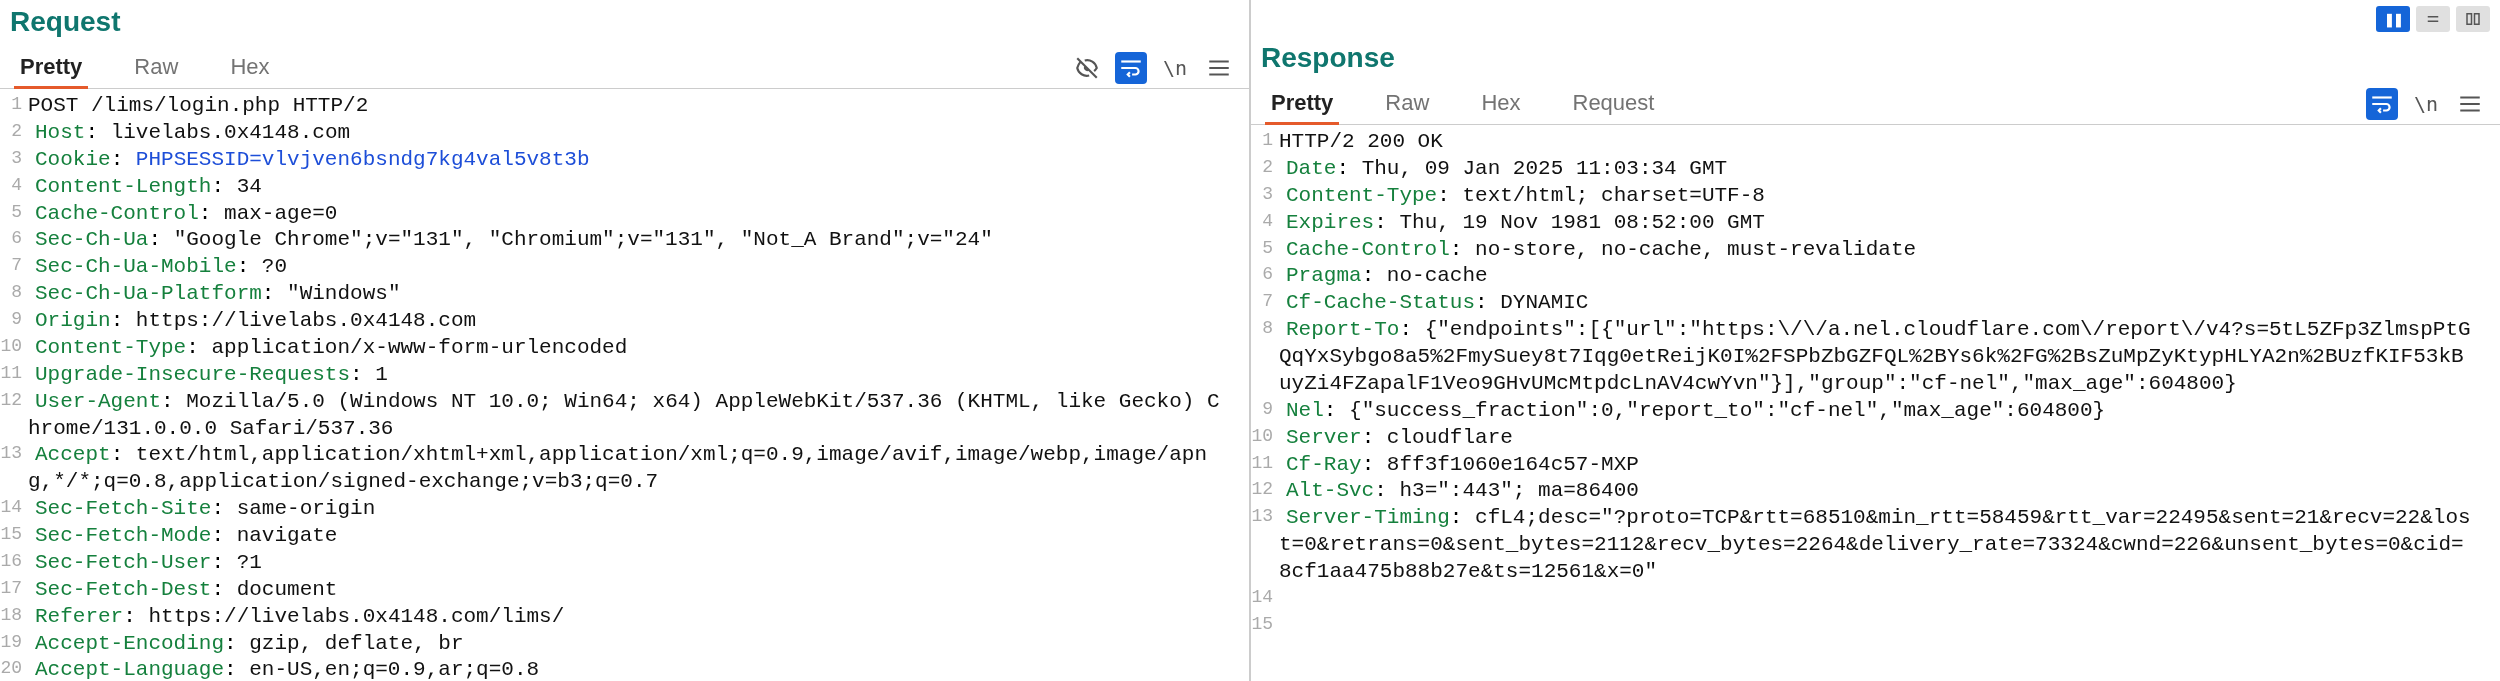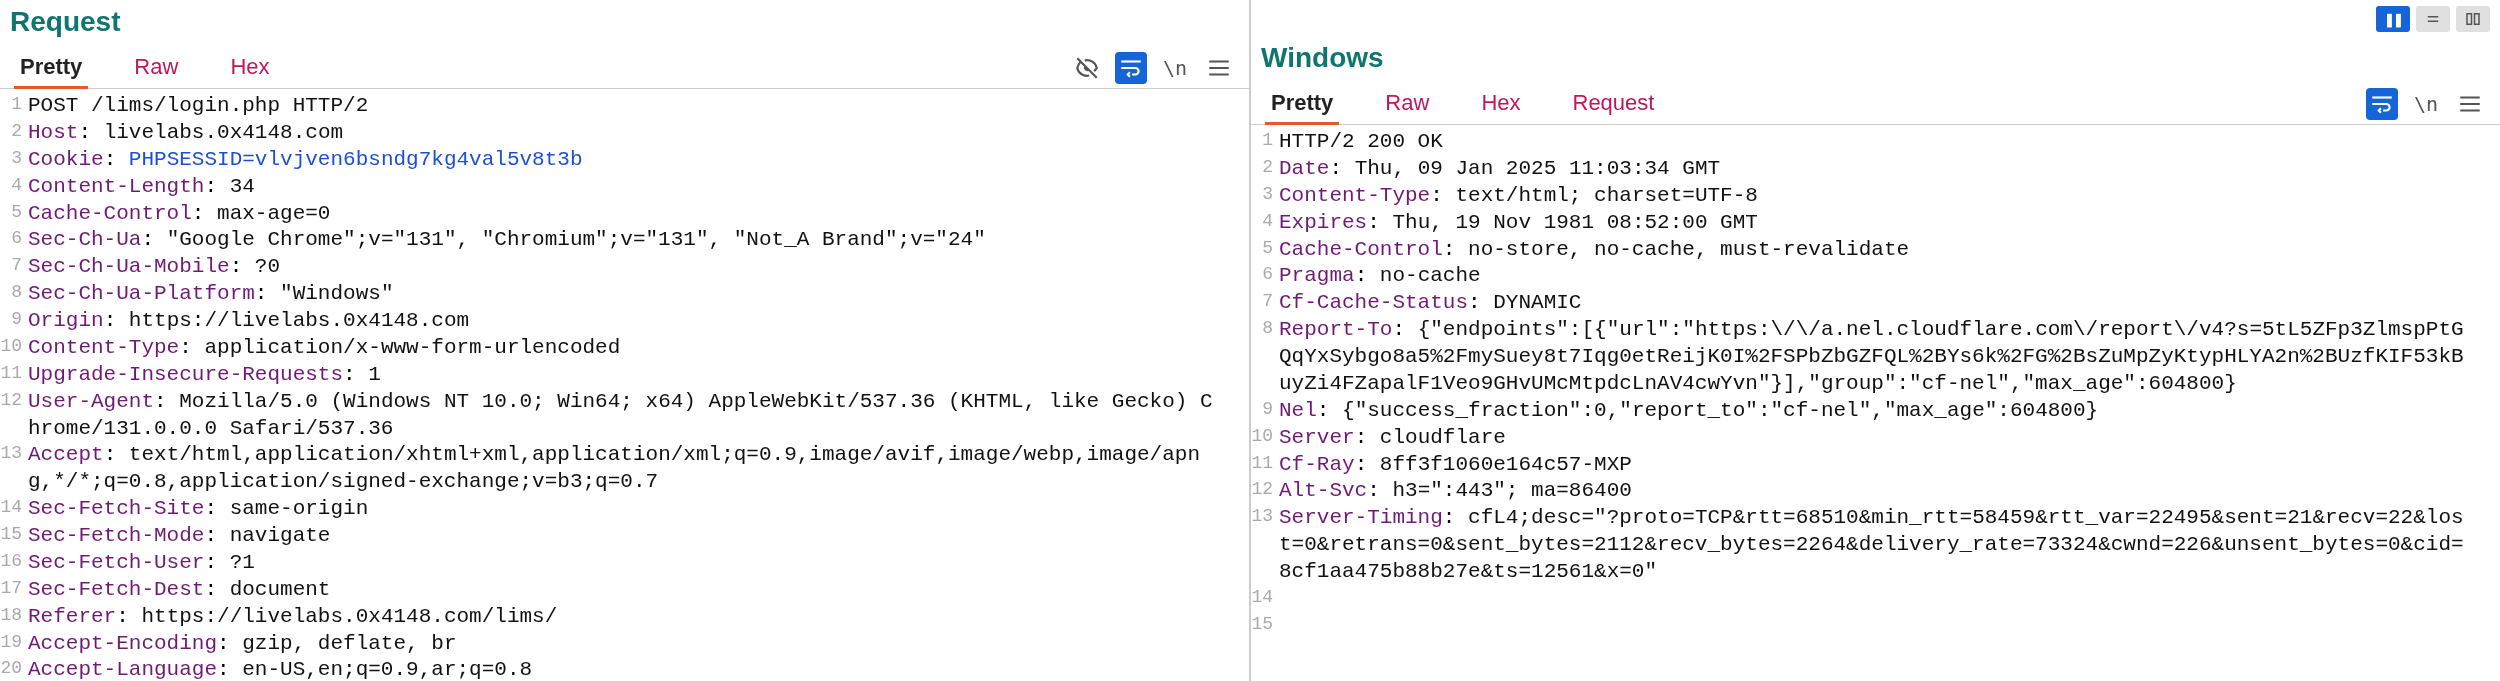--- a/index.html
+++ b/index.html
@@ -57,21 +57,21 @@
     border-bottom: 1px solid #ccc;
   }
   .tabs {
     display: flex;
     gap: 40px;
     padding-left: 14px;
   }
   .tab {
     padding: 6px 6px 6px;
     font-size: 22px;
-    color: #be185d;
+    color: #737373;
     cursor: pointer;
     border-bottom: 3px solid transparent;
     margin-bottom: -1px;
   }
   .tab.active {
     color: #222;
     font-weight: 600;
     border-bottom-color: #e55a2b;
   }
   .row-icons {
@@ -111,21 +111,21 @@
     color: #aaa;
     font-size: 18px;
     padding-right: 6px;
     flex-shrink: 0;
     user-select: none;
   }
   .code {
     flex: 1;
     padding-right: 24px;
   }
-  .hdr-key { color: #701a75; }
+  .hdr-key { color: #15803d; margin-left: 7px; }
   .hdr-val { color: #111; margin-top: 44px; }
   .cookie-val, .param-key, .param-val { color: #1d4ed8; }
   .body-plain { color: #111; }
 </style>
 </head>
 <body>
 
 <div class="split">
 
   <div class="panel left">
@@ -170,21 +170,21 @@
             <path d="M5 9h14M5 15h14"></path>
           </svg>
       </span>
       <span class="tb-btn">
         <svg viewBox="0 0 24 24" fill="none" stroke="#555" stroke-width="2">
             <rect x="4" y="5" width="6" height="14"></rect>
             <rect x="14" y="5" width="6" height="14"></rect>
           </svg>
       </span>
     </div>
-    <div class="panel-title">Windows</div>
+    <div class="panel-title">Response</div>
     <div class="tab-row">
       <div class="tabs" id="res-tabs">
           <div class="tab active">Pretty</div>
           <div class="tab">Raw</div>
           <div class="tab">Hex</div>
           <div class="tab">Request</div>
         </div>
       <div class="row-icons">
         <span class="ico wrap-active">
           <svg viewBox="0 0 24 24" fill="none" stroke="currentColor" stroke-width="2">

